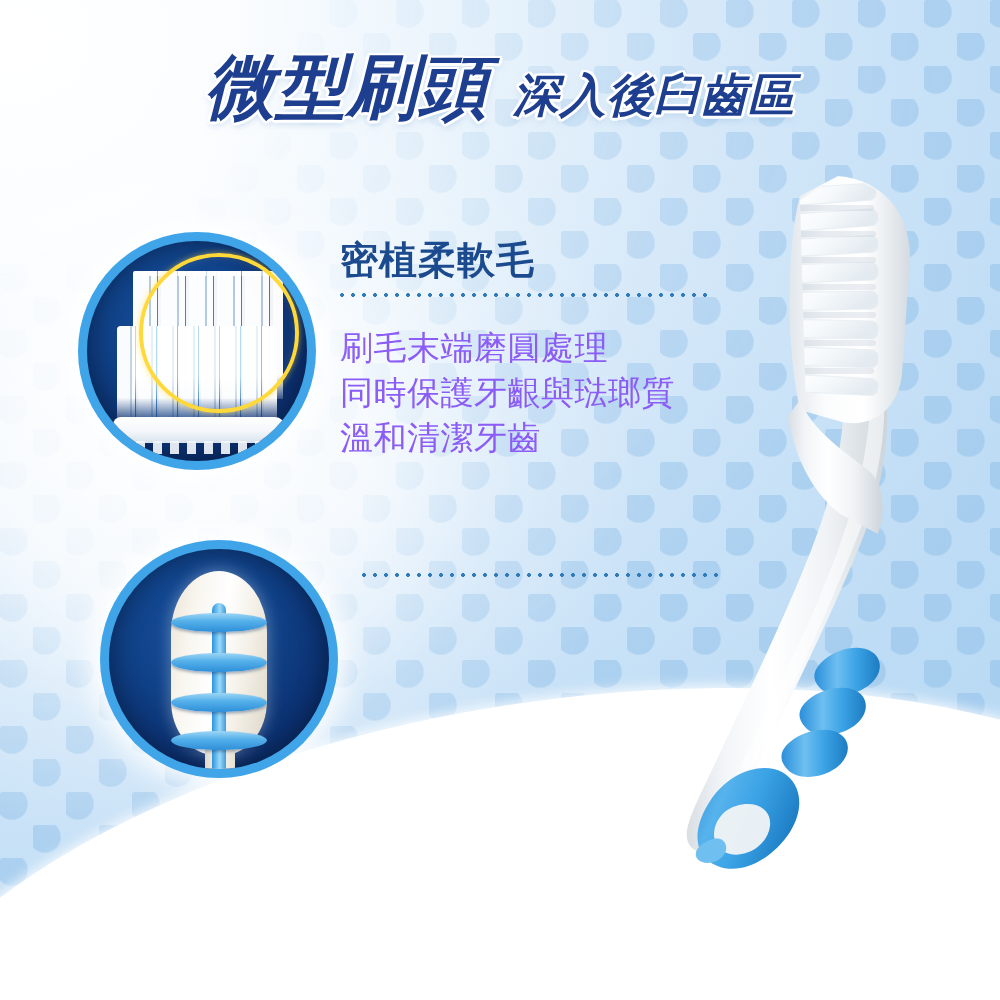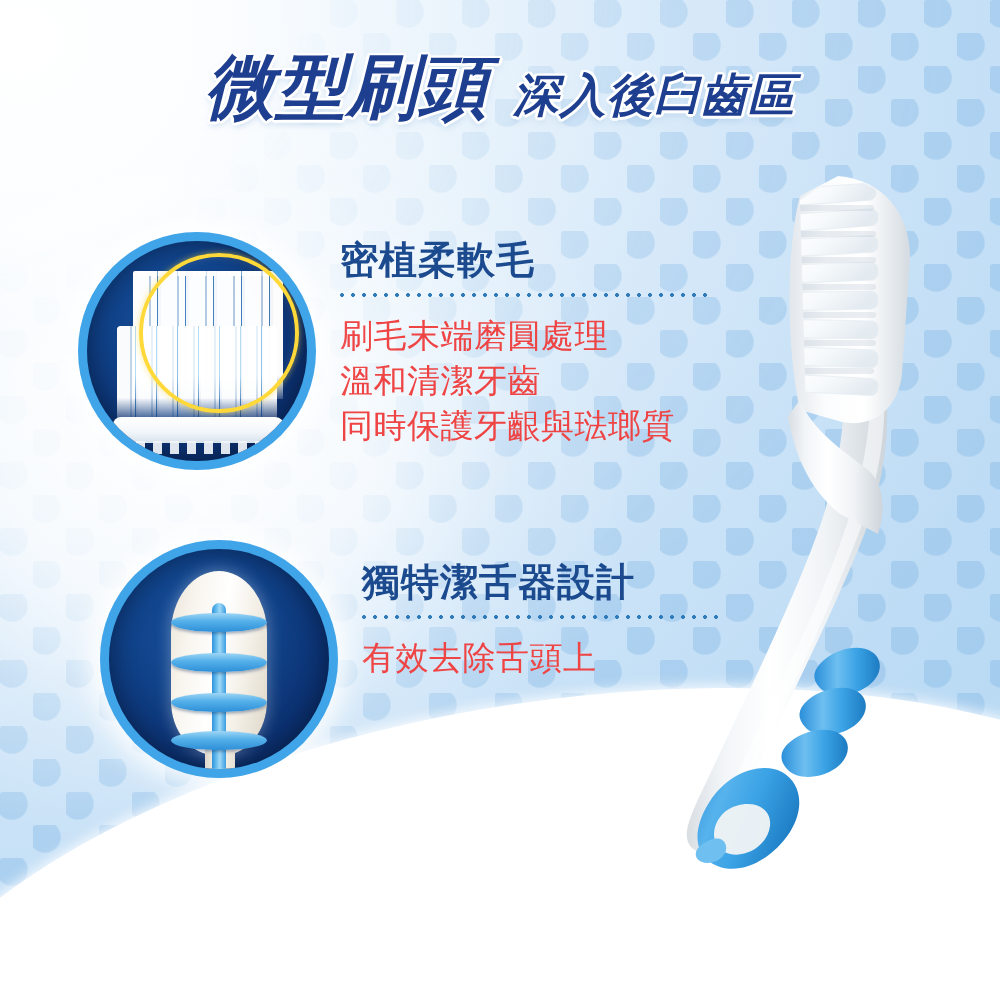--- a/index.html
+++ b/index.html
@@ -266,22 +266,22 @@
     white-space: nowrap;
   }
   .dotted-rule {
     margin-top: 11px;
     height: 4px;
     background-image: radial-gradient(circle at 2px 2px, #2f7ab8 1.7px, rgba(47,122,184,0) 2.2px);
     background-size: 11px 4px;
     background-repeat: repeat-x;
   }
   .feature-body {
-    margin-top: 16px;
-    color: #ef4444;
+    margin-top: 28px;
+    color: #8b5cf6;
     font-size: 33px;
     line-height: 45px;
     letter-spacing: 0.5px;
     white-space: nowrap;
   }
 
   
   .brush {
     position: absolute;
     left: 0; top: 0;
@@ -405,42 +405,40 @@
           <div class="bristle-head"></div>
           <div class="magnifier"></div>
         </div>
       </div>
     </div>
     <div class="feature-text">
       <div class="feature-heading">密植柔軟毛</div>
       <div class="dotted-rule"></div>
       <div class="feature-body">
         <div>刷毛末端磨圓處理</div>
+        <div>同時保護牙齦與琺瑯質</div>
         <div>溫和清潔牙齒</div>
-        <div>同時保護牙齦與琺瑯質</div>
       </div>
     </div>
   </div>
 
   <div class="feature feature-2">
     <div class="badge">
       <div class="badge-inner">
         <div class="tongue-stage">
           <div class="tongue-pad"></div>
           <div class="tongue-neck"></div>
           <div class="tongue-spine"></div>
           <div class="rib r1"></div>
           <div class="rib r2"></div>
           <div class="rib r3"></div>
           <div class="rib r4"></div>
         </div>
       </div>
     </div>
     <div class="feature-text">
-      <div class="feature-heading">獨特潔舌器設計</div>
       <div class="dotted-rule"></div>
       <div class="feature-body">
-        <div>有效去除舌頭上</div>
       </div>
     </div>
   </div>
 
 </div>
 
 </body></html>

